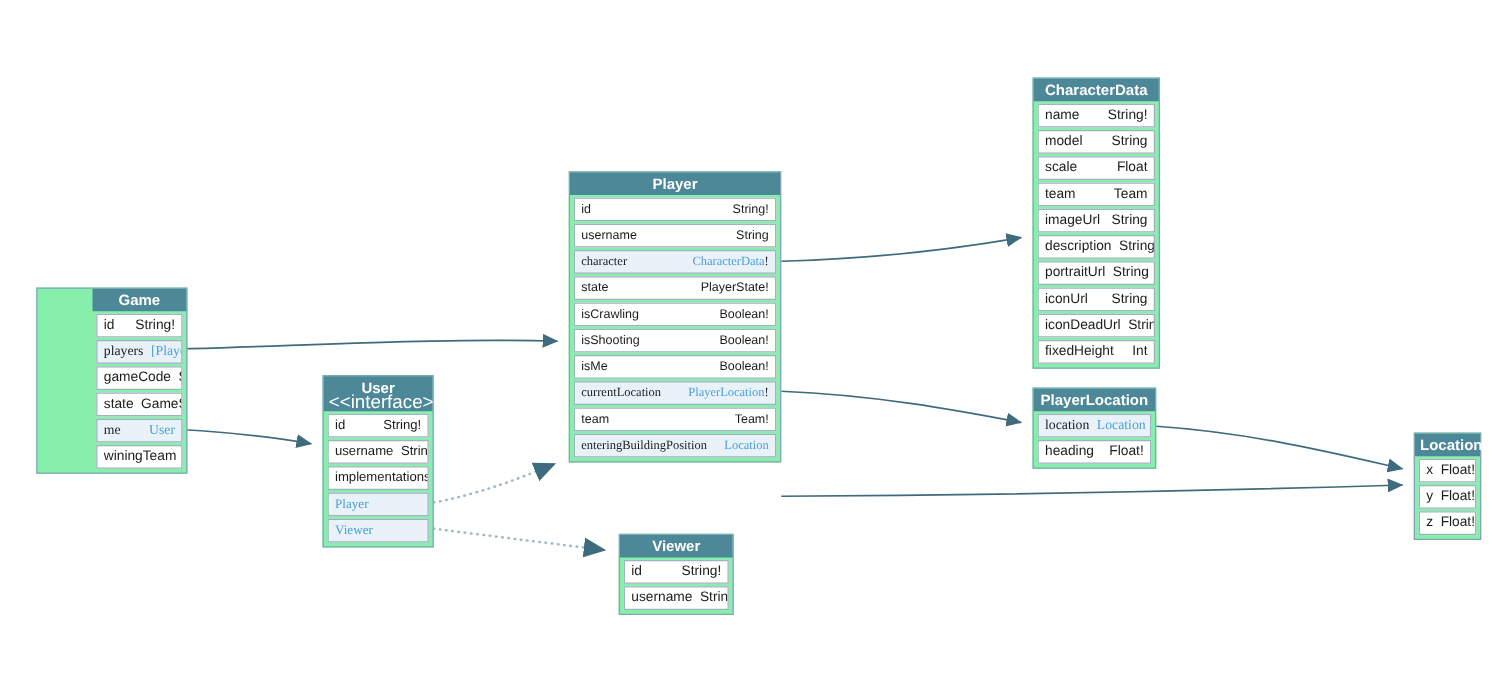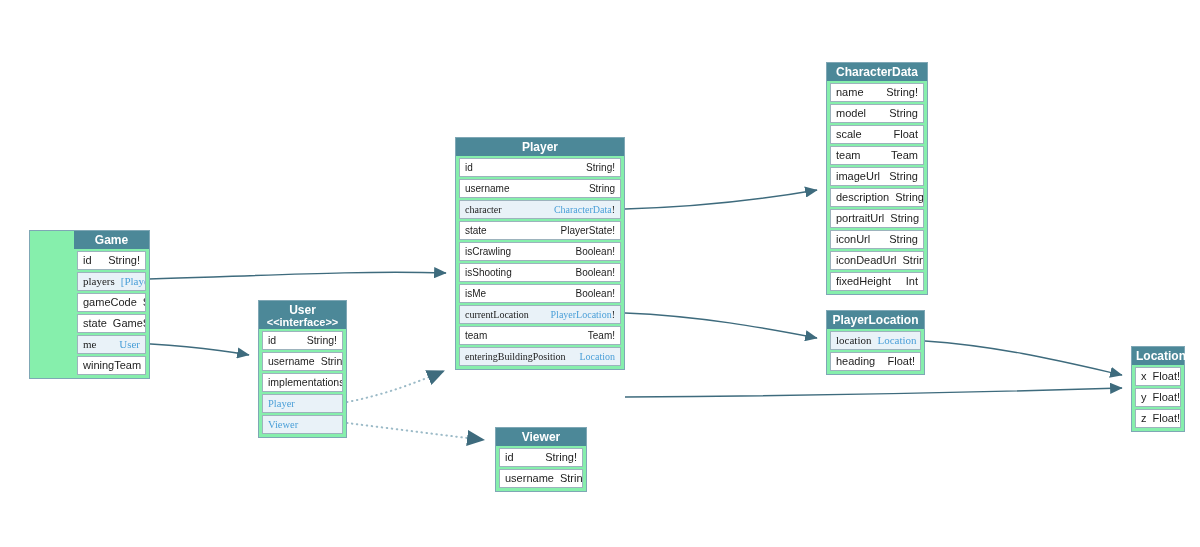--- a/index.html
+++ b/index.html
@@ -14,21 +14,21 @@
     background:#86efac;
     border:1px solid #7fa7b5;
     box-sizing:border-box;
     padding-bottom:1px;
     box-shadow:0 0 0 0 transparent;
   }
   .thead{
     background:#4c8898;color:#ffffff;text-align:center;font-weight:bold;
     font-size:12px;line-height:14px;padding:2px 4px;white-space:nowrap;
   }
-  .stereo{font-size:11px;font-weight:bold;line-height:10px;}
+  .stereo{font-size:15px;font-weight:normal;line-height:10px;}
   .row{
     background:#ffffff;border:1px solid #9db3bd;
     margin:2px 3px;padding:1px 5px;height:15px;line-height:15px;
     font-size:11px;color:#1c1c1c;
     display:flex;justify-content:space-between;align-items:center;
     white-space:nowrap;overflow:hidden;
   }
   .row.link-row{background:#e9f2f8;font-family:Liberation Serif, serif;}
   .row .ftype{margin-left:6px;}
   .link-text{color:#4a9fd8;}

